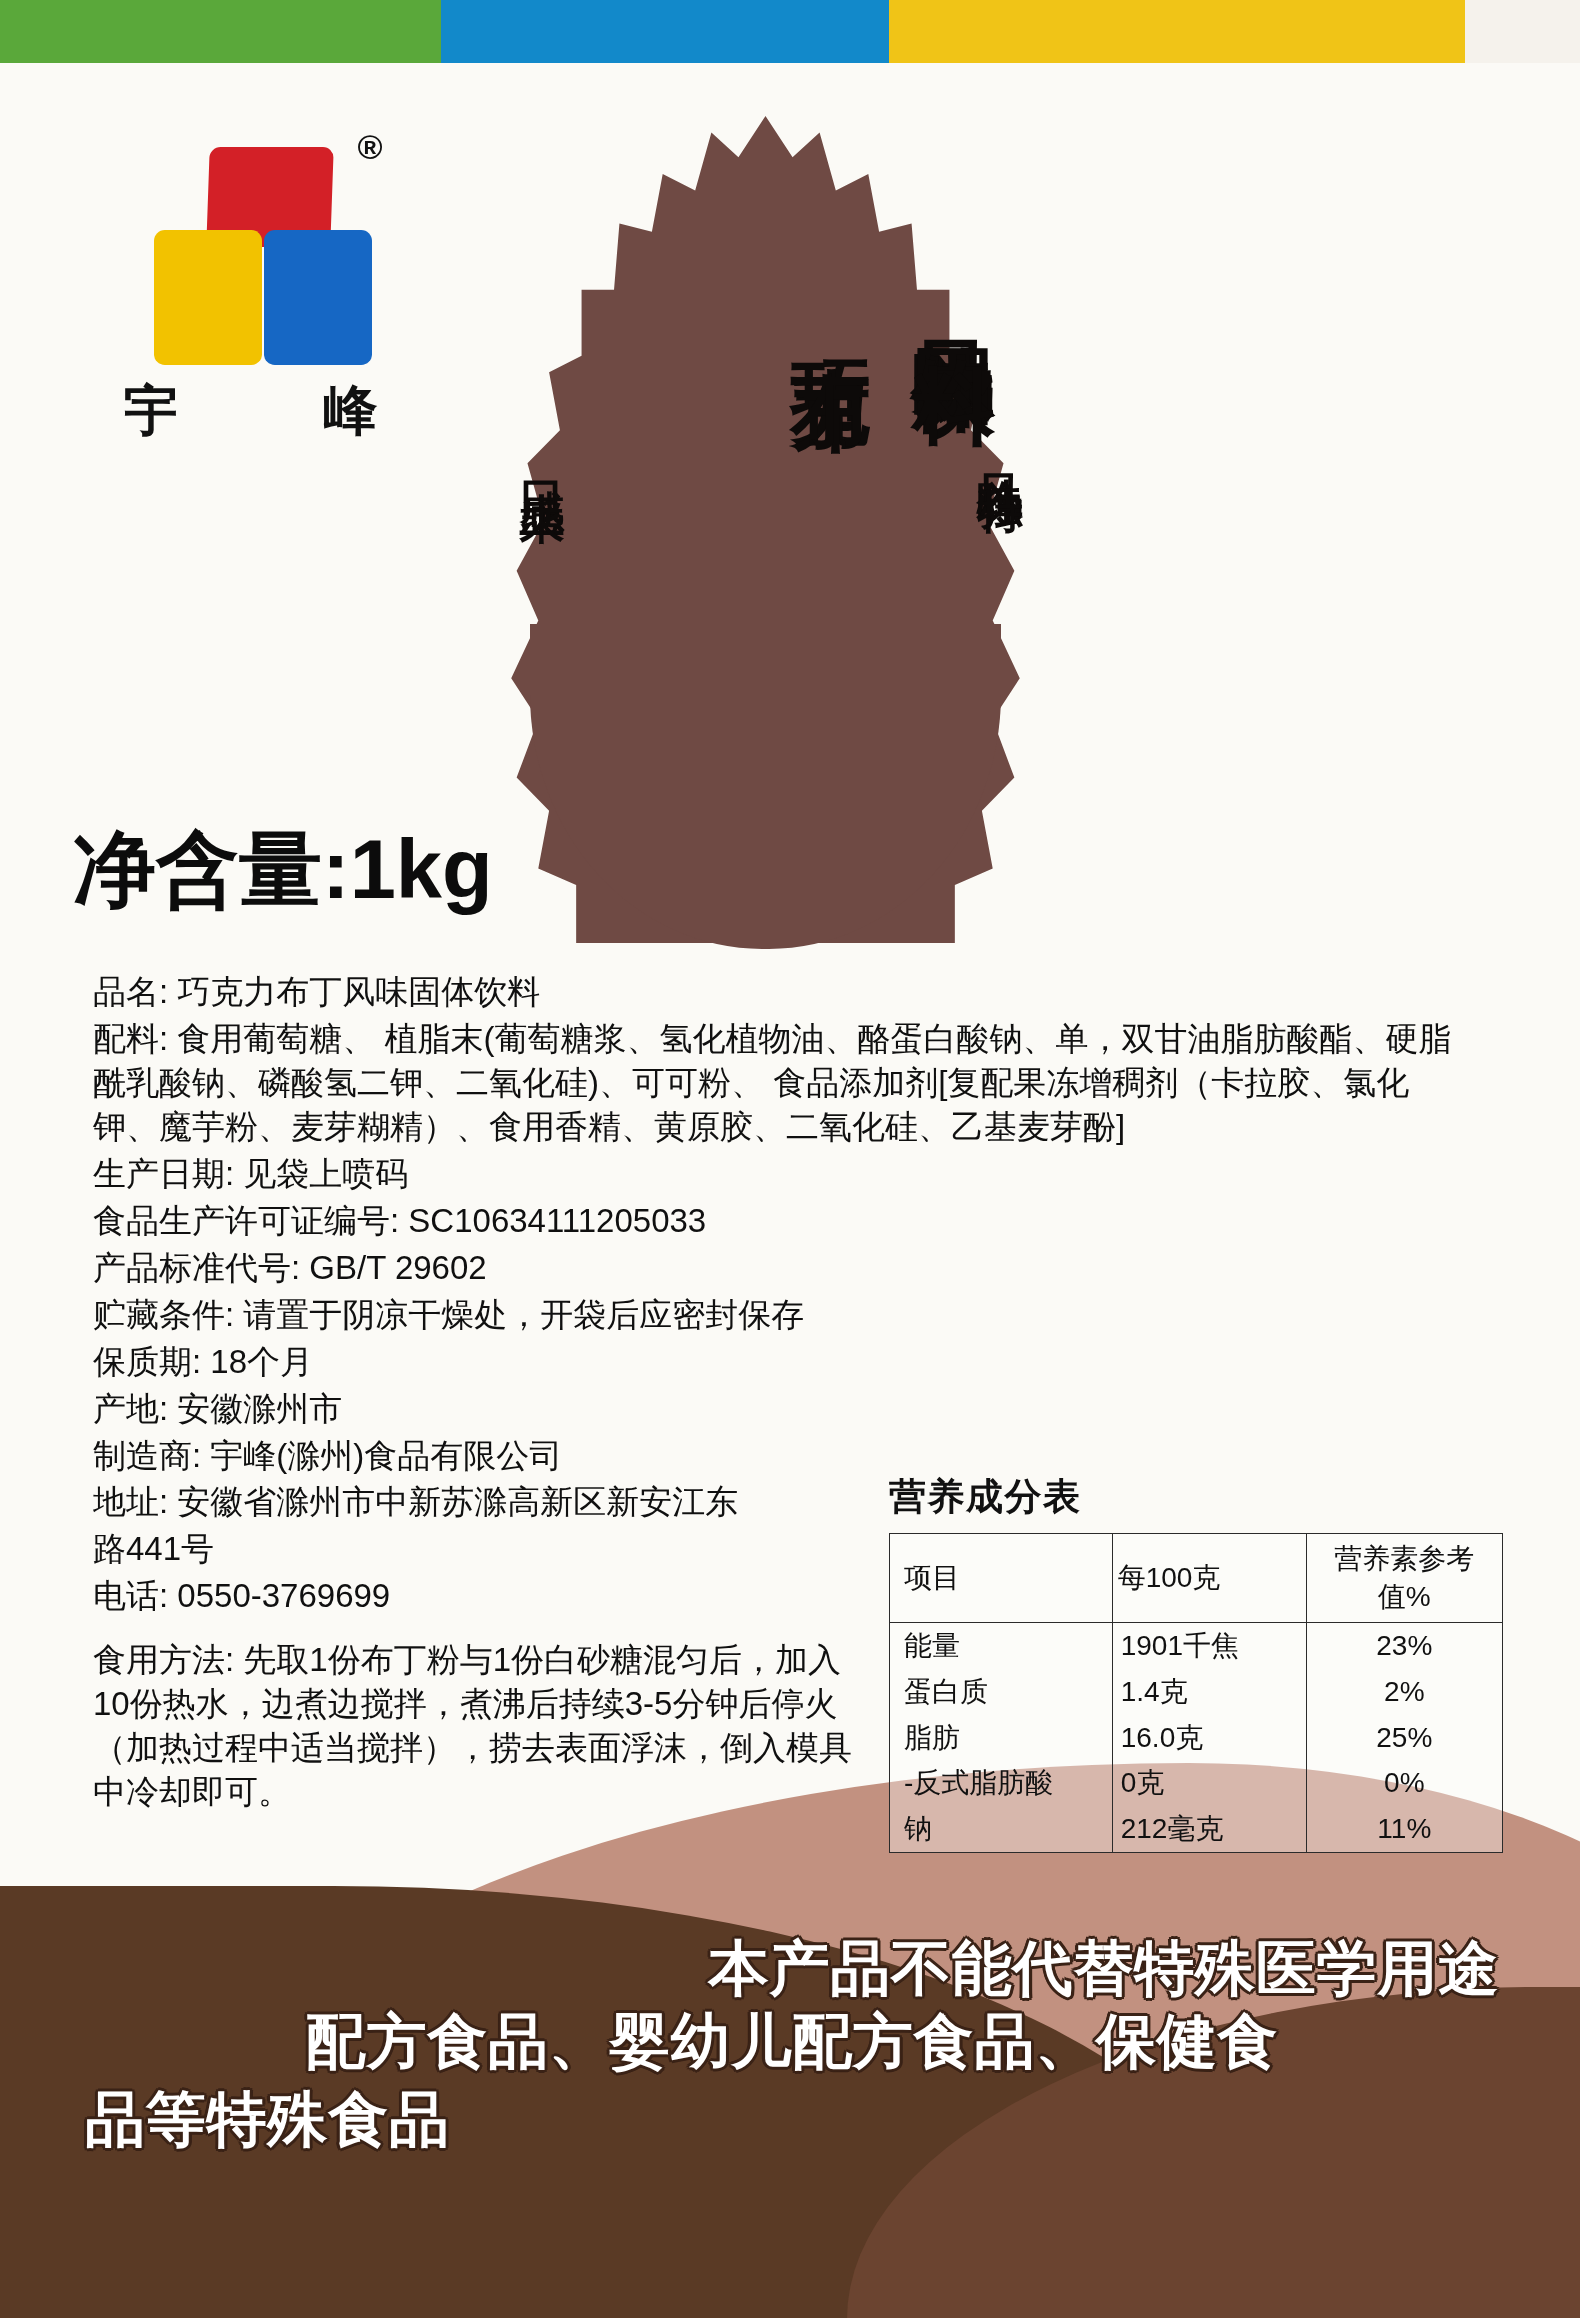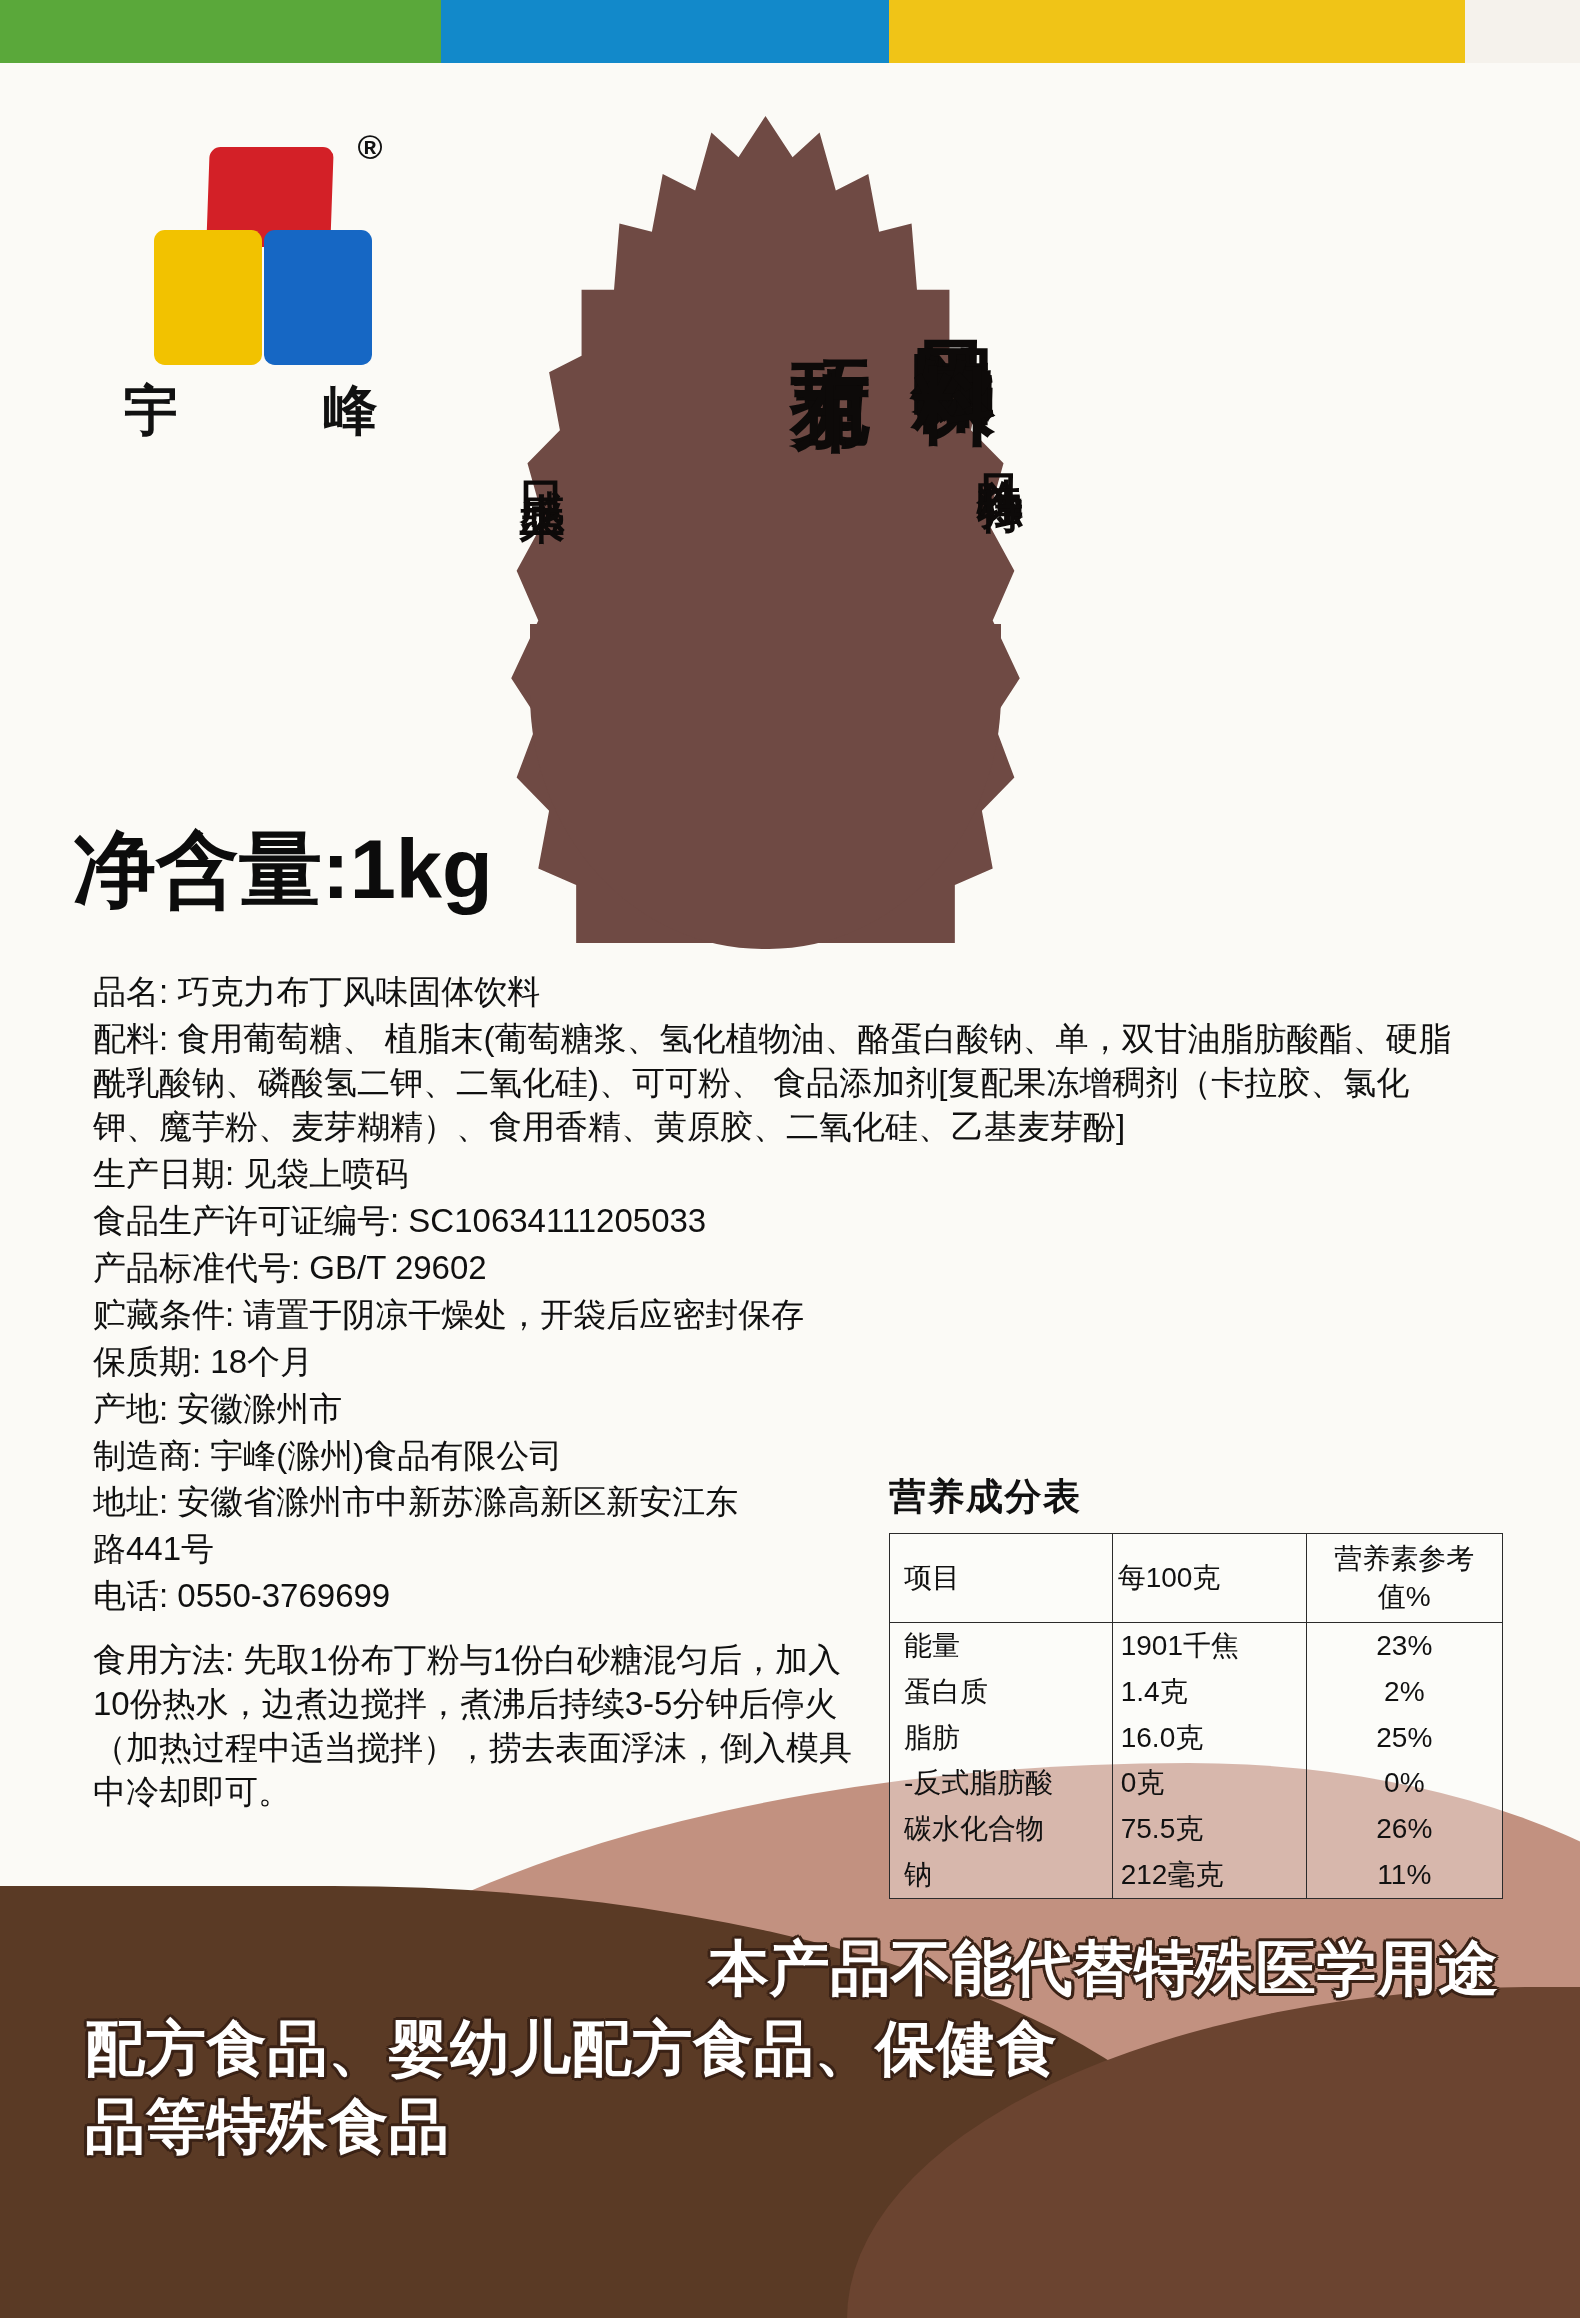--- a/index.html
+++ b/index.html
@@ -256,21 +256,21 @@
     color: #ffffff;
     line-height: 1.22;
     letter-spacing: 0.8px;
     text-shadow:
       -2.3px -2.3px 0 #3a2216, 2.3px -2.3px 0 #3a2216,
       -2.3px  2.3px 0 #3a2216, 2.3px  2.3px 0 #3a2216,
        0px  3.1px 0 #3a2216, 3.1px  0px 0 #3a2216,
       -3.1px  0px 0 #3a2216, 0px -3.1px 0 #3a2216;
   }
   .warning .l1 { text-align: right; display: block; }
-  .warning .l2 { display: block; margin-top: 7px; }
+  .warning .l2 { display: block; margin-top: 0; text-align: center; }
   .warning .l3 { display: block; margin-top: 4.6px; }
 </style>
 </head>
 <body>
 
 <div class="page">
 
   <div class="top-strip">
     <div class="strip-seg seg-green"></div>
     <div class="strip-seg seg-blue"></div>
@@ -351,25 +351,20 @@
           <td class="col-item bold-cell">脂肪</td>
           <td class="col-value">16.0克</td>
           <td class="col-nrv">25%</td>
         </tr>
         <tr>
           <td class="col-item">-反式脂肪酸</td>
           <td class="col-value">0克</td>
           <td class="col-nrv">0%</td>
         </tr>
         <tr>
-          <td class="col-item bold-cell">碳水化合物</td>
-          <td class="col-value">75.5克</td>
-          <td class="col-nrv">26%</td>
-        </tr>
-        <tr>
           <td class="col-item">钠</td>
           <td class="col-value">212毫克</td>
           <td class="col-nrv">11%</td>
         </tr>
       </tbody>
     </table>
   </div>
 
   <div class="warning">
     <span class="l1">本产品不能代替特殊医学用途</span>

